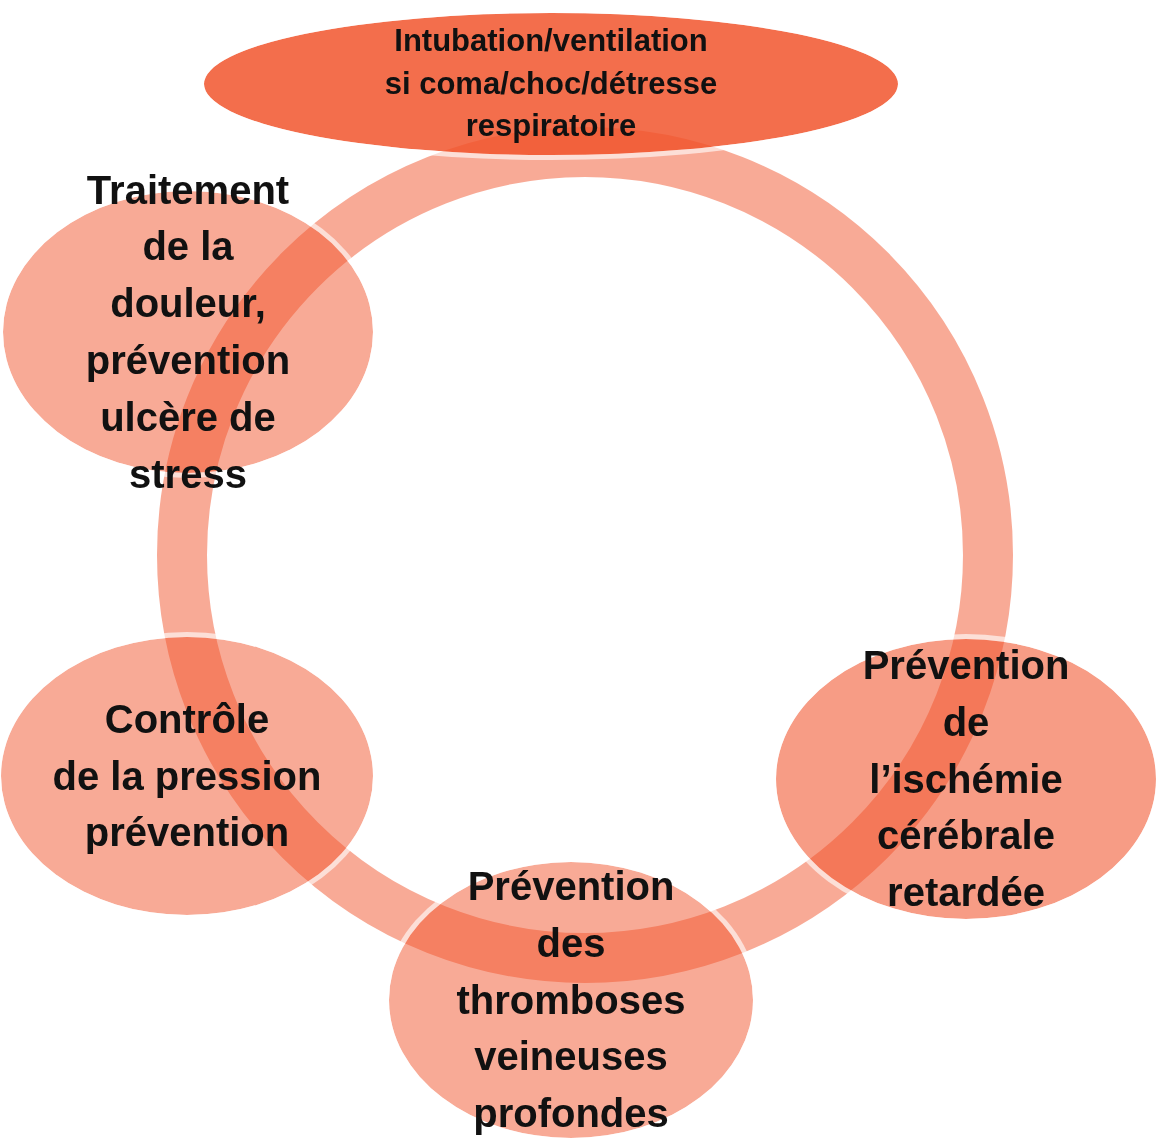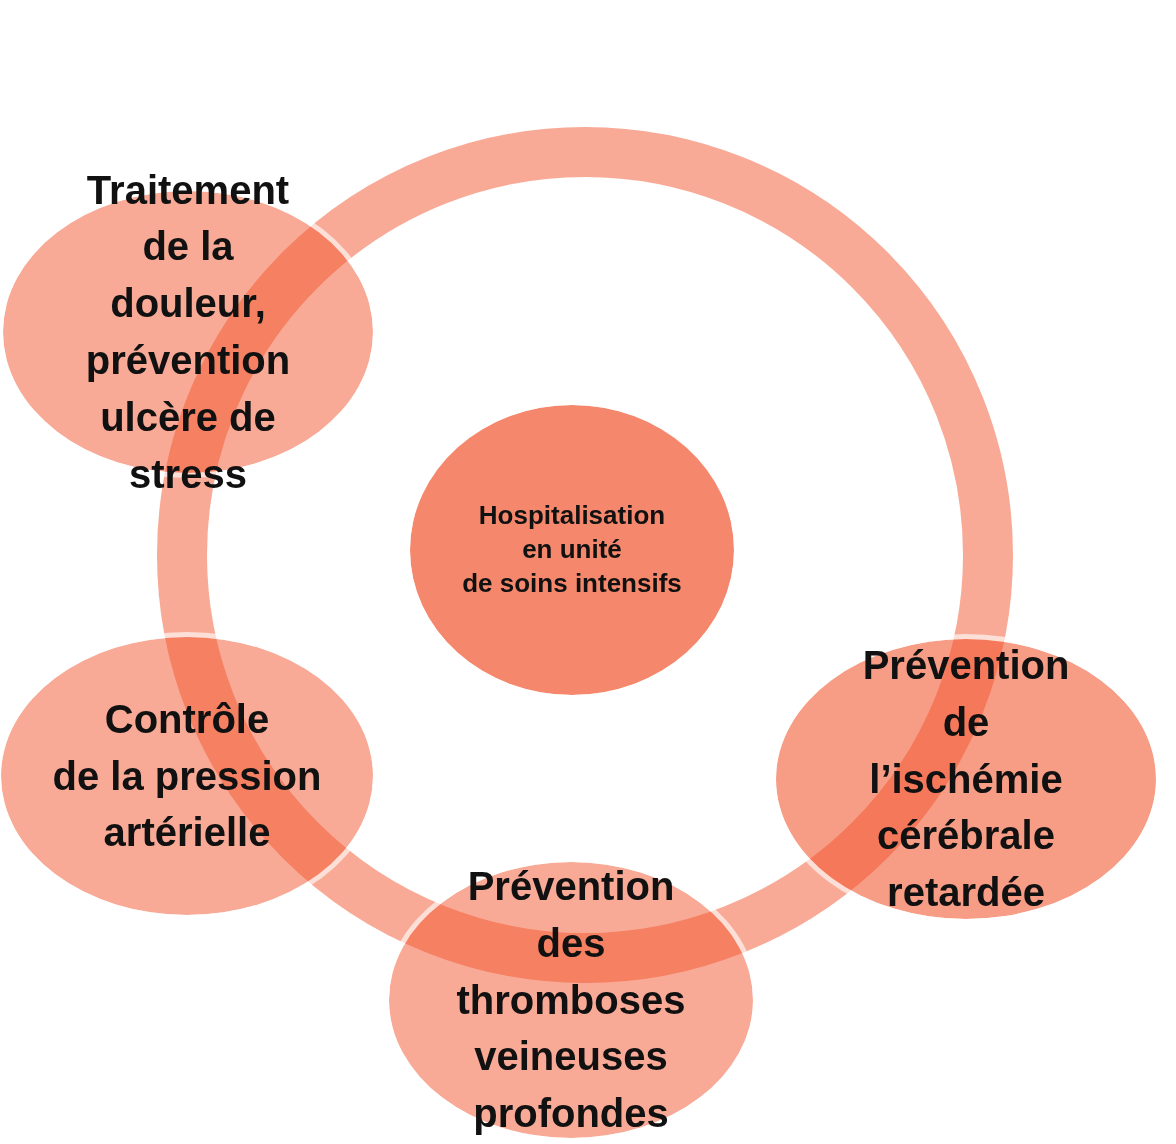--- a/index.html
+++ b/index.html
@@ -94,52 +94,52 @@
     width: 382px; height: 288px;
   }
 </style>
 </head>
 <body>
 
 <div class="figure">
 
   <div class="ring"></div>
 
+  <div class="node node-top tier-dark">
+    <div class="label">Intubation/ventilation
+si coma/choc/détresse
+respiratoire</div>
+  </div>
 
   <div class="node node-upper-left tier-light">
     <div class="label">Traitement
 de la
 douleur,
 prévention
 ulcère de
 stress</div>
   </div>
 
 
-  <div class="node node-center tier-medium">
-    <div class="label">Hospitalisation
-en unité
-de soins intensifs</div>
-  </div>
 
   <div class="node node-lower-right tier-mlight">
     <div class="label">Prévention
 de
 l’ischémie
 cérébrale
 retardée</div>
   </div>
 
   <div class="node node-bottom tier-light">
     <div class="label">Prévention
 des
 thromboses
 veineuses
 profondes</div>
   </div>
 
   <div class="node node-lower-left tier-light">
     <div class="label">Contrôle
 de la pression
-artérielle</div>
+prévention</div>
   </div>
 
 </div>
 
 </body></html>

